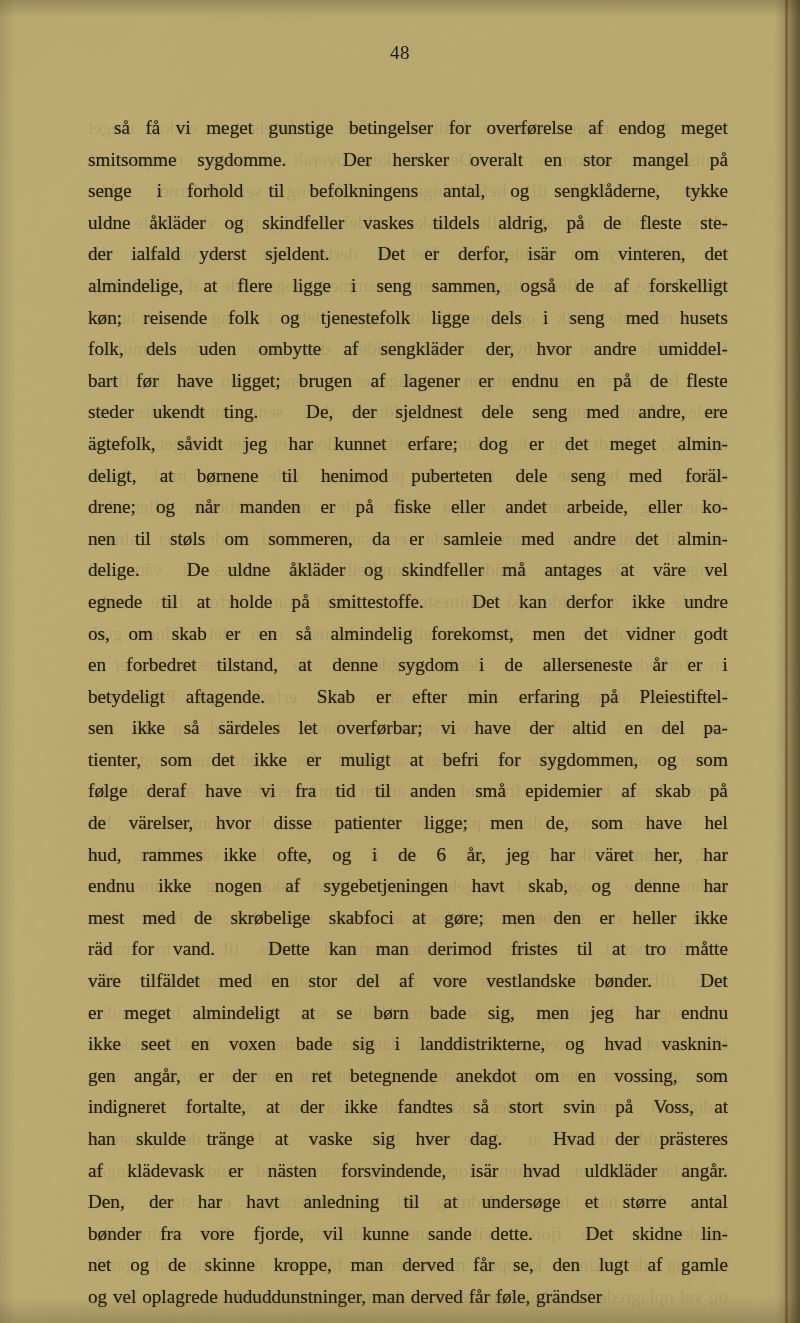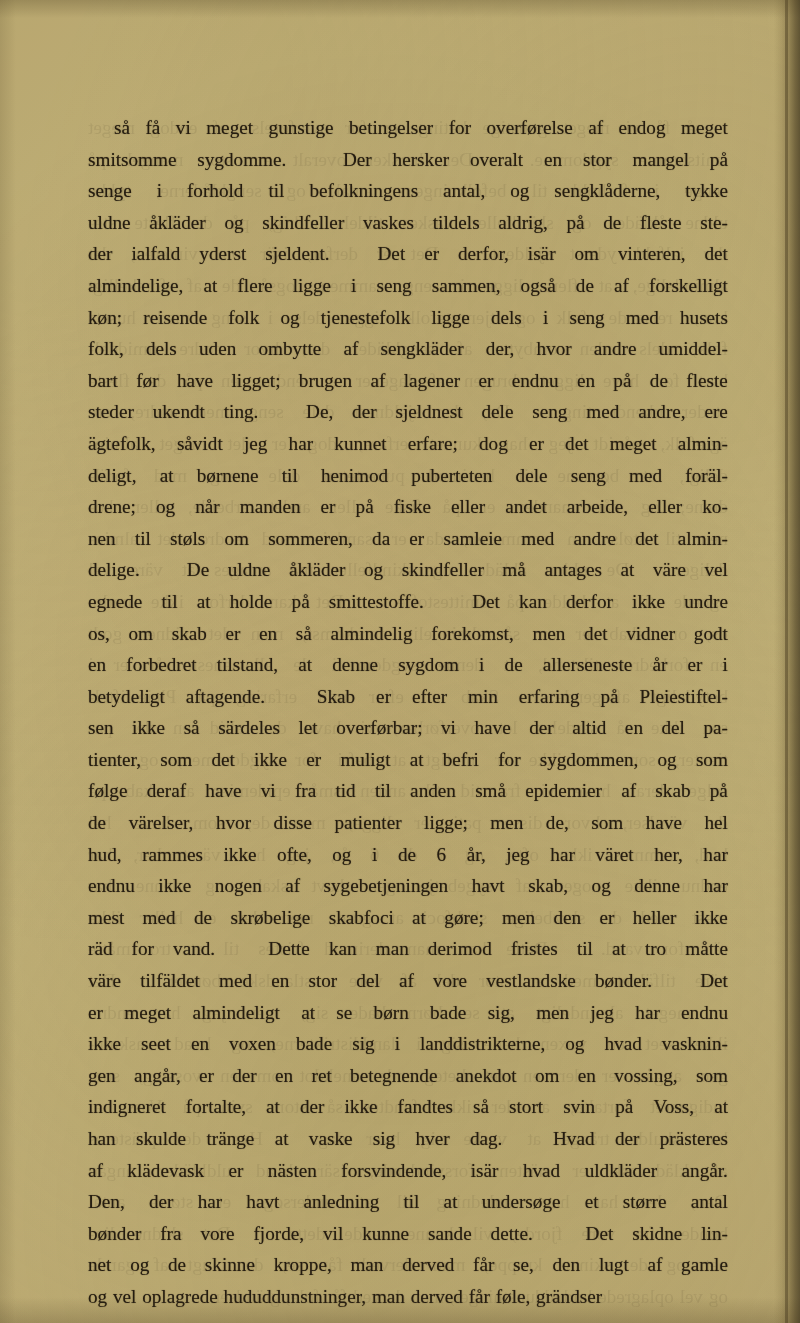--- a/index.html
+++ b/index.html
@@ -182,20 +182,21 @@
       <div class="line just"><span class="w">gen</span><span class="w">angår,</span><span class="w">er</span><span class="w">der</span><span class="w">en</span><span class="w">ret</span><span class="w">betegnende</span><span class="w">anekdot</span><span class="w">om</span><span class="w">en</span><span class="w">vossing,</span><span class="w">som</span></div>
       <div class="line just"><span class="w">indigneret</span><span class="w">fortalte,</span><span class="w">at</span><span class="w">der</span><span class="w">ikke</span><span class="w">fandtes</span><span class="w">så</span><span class="w">stort</span><span class="w">svin</span><span class="w">på</span><span class="w">Voss,</span><span class="w">at</span></div>
       <div class="line just"><span class="w">han</span><span class="w">skulde</span><span class="w">tränge</span><span class="w">at</span><span class="w">vaske</span><span class="w">sig</span><span class="w">hver</span><span class="w">dag.</span><span class="w" style="width: 10px;"></span><span class="w">Hvad</span><span class="w">der</span><span class="w">prästeres</span></div>
       <div class="line just"><span class="w">af</span><span class="w">klädevask</span><span class="w">er</span><span class="w">nästen</span><span class="w">forsvindende,</span><span class="w">isär</span><span class="w">hvad</span><span class="w">uldkläder</span><span class="w">angår.</span></div>
       <div class="line just"><span class="w">Den,</span><span class="w">der</span><span class="w">har</span><span class="w">havt</span><span class="w">anledning</span><span class="w">til</span><span class="w">at</span><span class="w">undersøge</span><span class="w">et</span><span class="w">større</span><span class="w">antal</span></div>
       <div class="line just"><span class="w">bønder</span><span class="w">fra</span><span class="w">vore</span><span class="w">fjorde,</span><span class="w">vil</span><span class="w">kunne</span><span class="w">sande</span><span class="w">dette.</span><span class="w" style="width: 15px;"></span><span class="w">Det</span><span class="w">skidne</span><span class="w">lin-</span></div>
       <div class="line just"><span class="w">net</span><span class="w">og</span><span class="w">de</span><span class="w">skinne</span><span class="w">kroppe,</span><span class="w">man</span><span class="w">derved</span><span class="w">får</span><span class="w">se,</span><span class="w">den</span><span class="w">lugt</span><span class="w">af</span><span class="w">gamle</span></div>
       <div class="line last"><span class="w">og</span><span class="w">vel</span><span class="w">oplagrede</span><span class="w">hududdunstninger,</span><span class="w">man</span><span class="w">derved</span><span class="w">får</span><span class="w">føle,</span><span class="w">grändser</span></div>
     </div>
 
+  <div class="page-number">48</div>
 
   <div class="textblock" id="textblock">
       <div class="line just indent"><span class="w">så</span><span class="w">få</span><span class="w">vi</span><span class="w">meget</span><span class="w">gunstige</span><span class="w">betingelser</span><span class="w">for</span><span class="w">overførelse</span><span class="w">af</span><span class="w">endog</span><span class="w">meget</span></div>
       <div class="line just"><span class="w">smitsomme</span><span class="w">sygdomme.</span><span class="w" style="width: 15px;"></span><span class="w">Der</span><span class="w">hersker</span><span class="w">overalt</span><span class="w">en</span><span class="w">stor</span><span class="w">mangel</span><span class="w">på</span></div>
       <div class="line just"><span class="w">senge</span><span class="w">i</span><span class="w">forhold</span><span class="w">til</span><span class="w">befolkningens</span><span class="w">antal,</span><span class="w">og</span><span class="w">sengklåderne,</span><span class="w">tykke</span></div>
       <div class="line just"><span class="w">uldne</span><span class="w">åkläder</span><span class="w">og</span><span class="w">skindfeller</span><span class="w">vaskes</span><span class="w">tildels</span><span class="w">aldrig,</span><span class="w">på</span><span class="w">de</span><span class="w">fleste</span><span class="w">ste-</span></div>
       <div class="line just"><span class="w">der</span><span class="w">ialfald</span><span class="w">yderst</span><span class="w">sjeldent.</span><span class="w" style="width: 10px;"></span><span class="w">Det</span><span class="w">er</span><span class="w">derfor,</span><span class="w">isär</span><span class="w">om</span><span class="w">vinteren,</span><span class="w">det</span></div>
       <div class="line just"><span class="w">almindelige,</span><span class="w">at</span><span class="w">flere</span><span class="w">ligge</span><span class="w">i</span><span class="w">seng</span><span class="w">sammen,</span><span class="w">også</span><span class="w">de</span><span class="w">af</span><span class="w">forskelligt</span></div>
       <div class="line just"><span class="w">køn;</span><span class="w">reisende</span><span class="w">folk</span><span class="w">og</span><span class="w">tjenestefolk</span><span class="w">ligge</span><span class="w">dels</span><span class="w">i</span><span class="w">seng</span><span class="w">med</span><span class="w">husets</span></div>
       <div class="line just"><span class="w">folk,</span><span class="w">dels</span><span class="w">uden</span><span class="w">ombytte</span><span class="w">af</span><span class="w">sengkläder</span><span class="w">der,</span><span class="w">hvor</span><span class="w">andre</span><span class="w">umiddel-</span></div>

